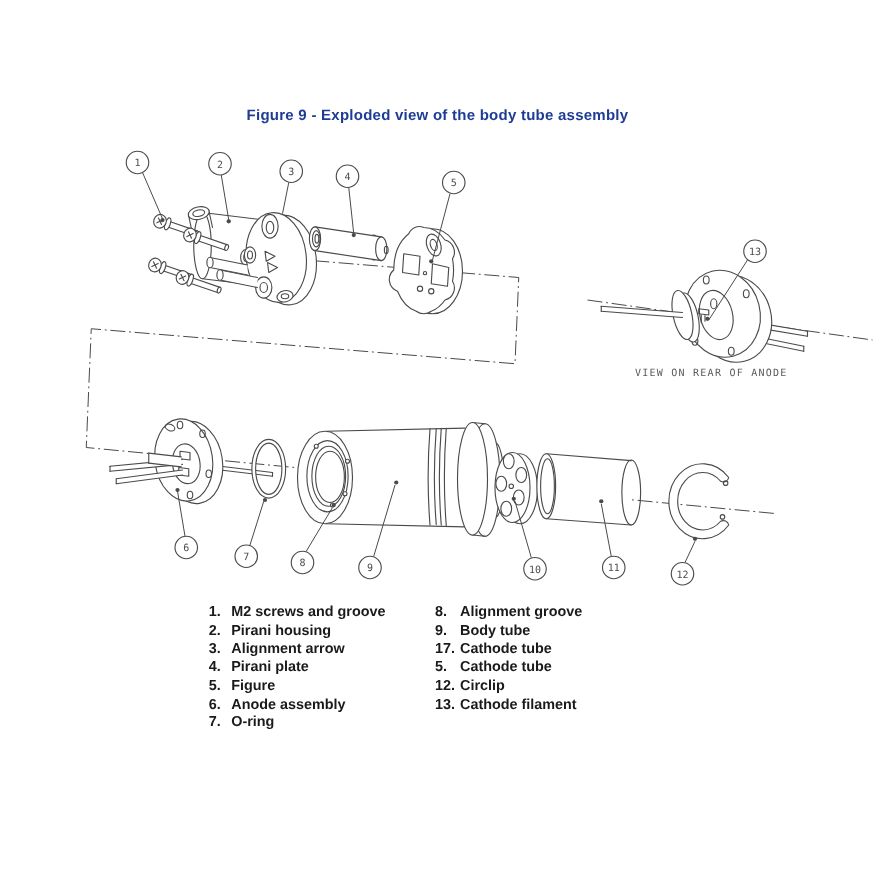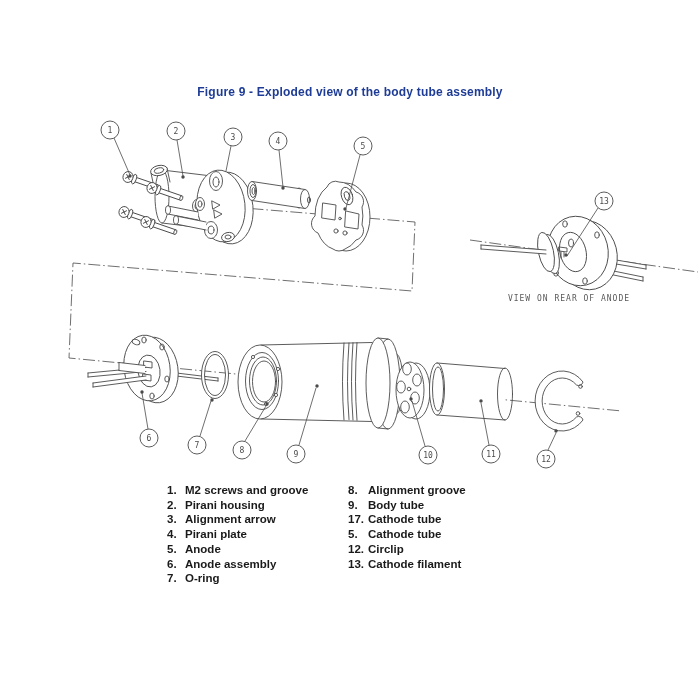--- a/index.html
+++ b/index.html
@@ -334,21 +334,21 @@
       <div class="parts-row">
           <span class="num">3.</span>
           <span class="lbl">Alignment arrow</span>
         </div>
       <div class="parts-row">
           <span class="num">4.</span>
           <span class="lbl">Pirani plate</span>
         </div>
       <div class="parts-row">
           <span class="num">5.</span>
-          <span class="lbl">Anode</span>
+          <span class="lbl">Figure</span>
         </div>
       <div class="parts-row">
           <span class="num">6.</span>
           <span class="lbl">Anode assembly</span>
         </div>
       <div class="parts-row">
           <span class="num">7.</span>
           <span class="lbl">O-ring</span>
         </div>
     </div>

